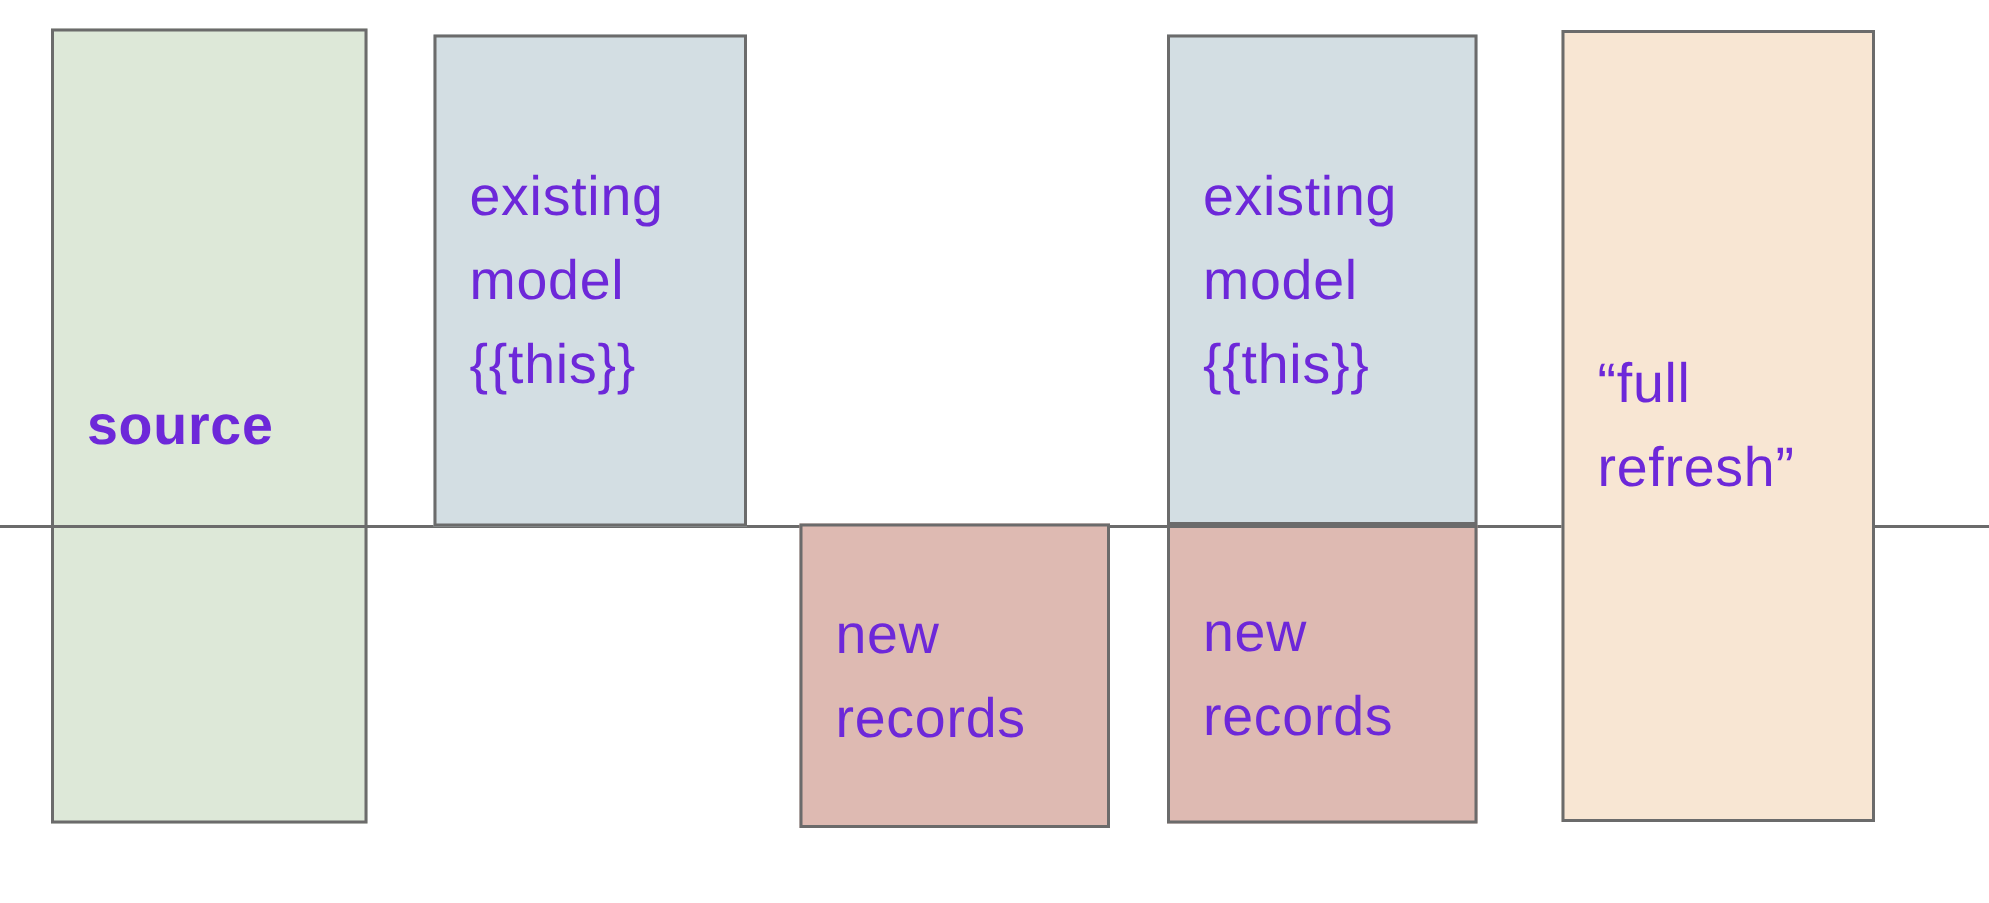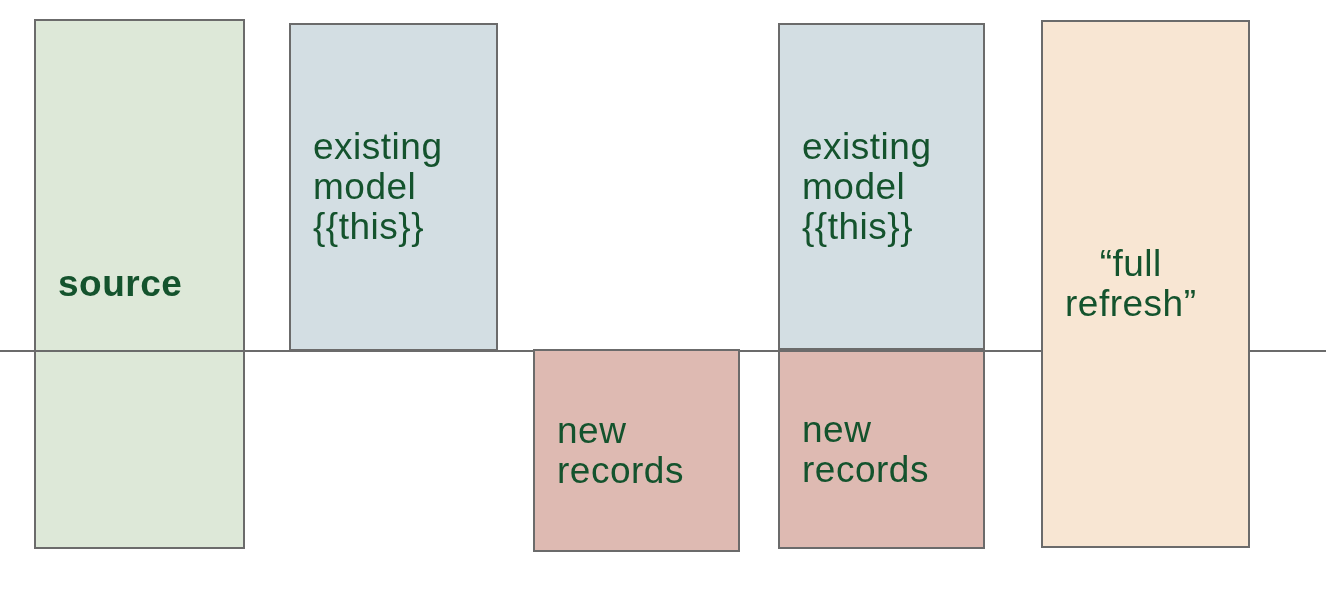--- a/index.html
+++ b/index.html
@@ -21,23 +21,23 @@
     border: 2px solid #6b6b6b;
     display: flex;
     align-items: center;
     padding-left: 22px;
     padding-right: 6px;
     z-index: 2;
   }
   .box .label {
     white-space: pre-line;
     font-size: 37px;
-    line-height: 40px;
+    line-height: 56px;
     letter-spacing: 0.5px;
-    color: #14532d;
+    color: #6d28d9;
   }
   
   .b-source   { left: 34px;   top: 19px;  width: 211px; height: 530px; z-index: 0; }
   .b-blue1    { left: 289px;  top: 23px;  width: 209px; height: 328px; }
   .b-red1     { left: 533px;  top: 349px; width: 207px; height: 203px; }
   .b-blue2    { left: 778px;  top: 23px;  width: 207px; height: 327px; }
   .b-red2     { left: 778px;  top: 350px; width: 207px; height: 199px; }
   .b-orange   { left: 1041px; top: 20px;  width: 209px; height: 528px; }
   .hline {
     position: absolute;
@@ -74,18 +74,18 @@
     <span class="label">existing
 model
 {{this}}</span>
   </div>
 
   <div class="box b-red2" style="background-color: rgb(222, 186, 178);">
     <span class="label">new
 records</span>
   </div>
 
-  <div class="box b-orange" style="background-color: rgb(248, 230, 211); text-align: center;">
+  <div class="box b-orange" style="background-color: rgb(248, 230, 211);">
     <span class="label">“full
 refresh”</span>
   </div>
 
 </div>
 
 </body></html>

